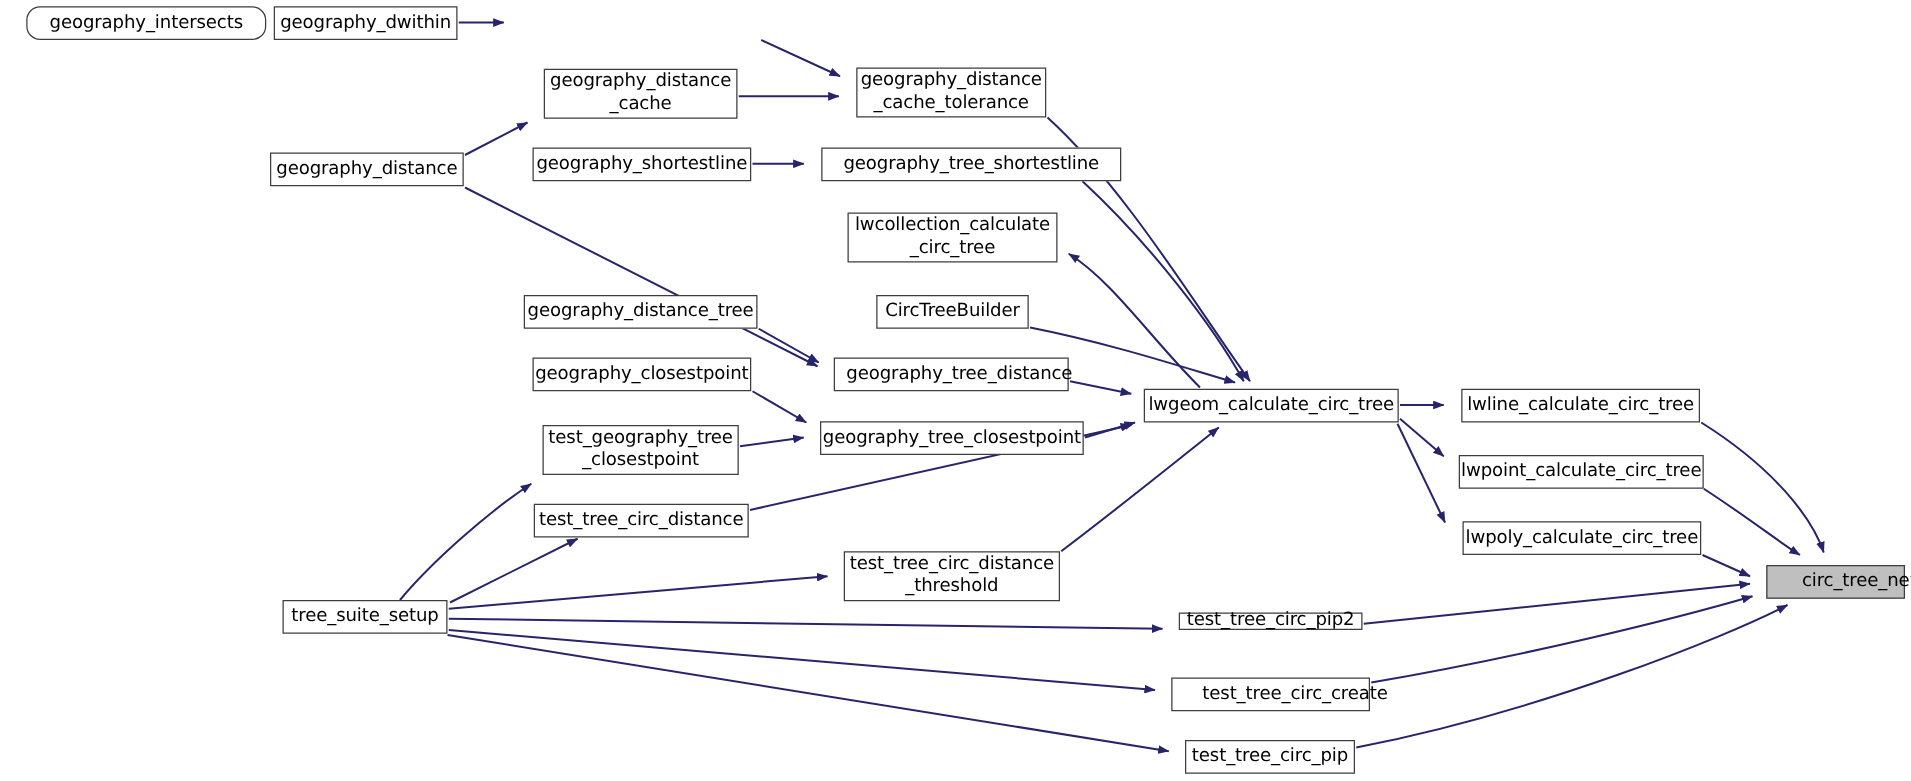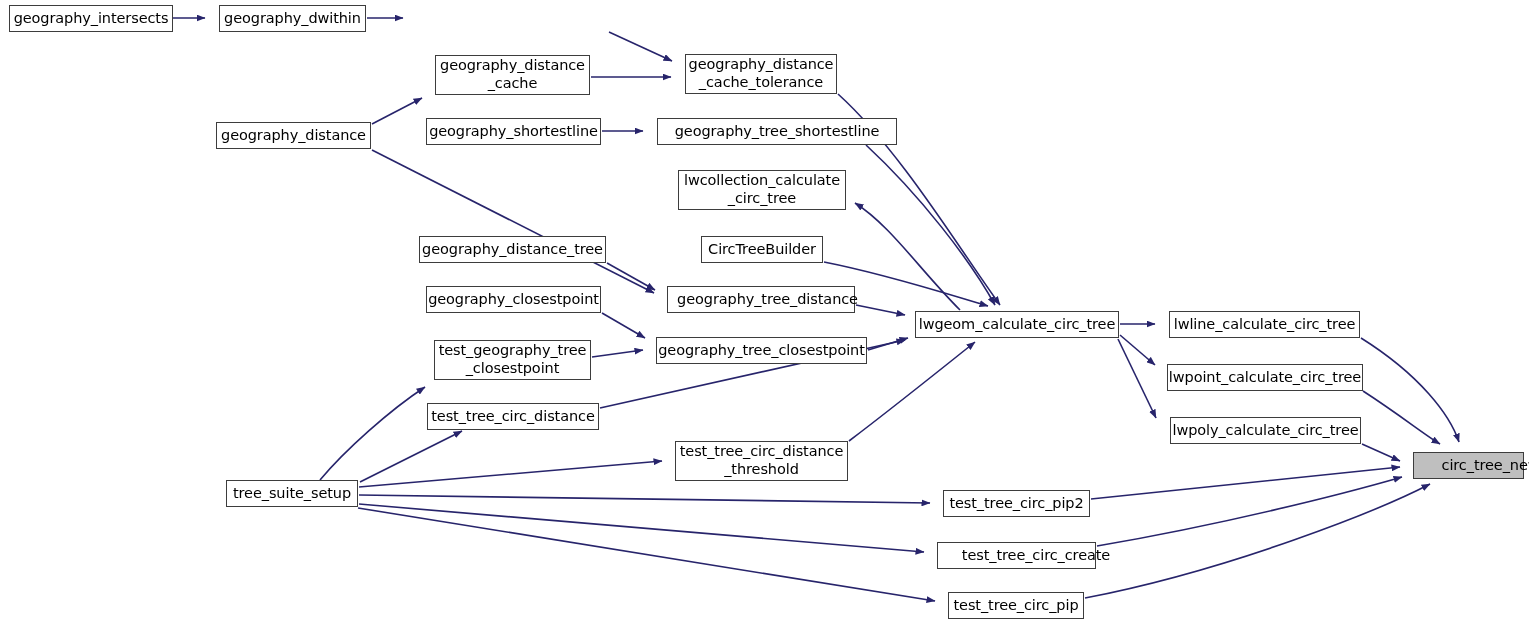--- a/index.html
+++ b/index.html
@@ -82,21 +82,21 @@
         <path d="M 360,482 L 462,431"></path>
         <path d="M 359,487 L 662,461"></path>
         <path d="M 359,495 L 930,503"></path>
         <path d="M 359,504 L 924,552"></path>
         <path d="M 358,508 L 935,601"></path>
         <path d="M 1091,499 L 1400,467"></path>
         <path d="M 1097,546 C 1220,525 1340,495 1402,477"></path>
         <path d="M 1085,598 C 1230,570 1380,510 1430,484"></path>
       </g>
   </svg>
-<div class="node" style="left: 9px; top: 5px; width: 164px; height: 27px;">geography_intersects</div>
+<div class="node" style="left: 21px; top: 5px; width: 192px; height: 27px; border-radius: 11px;">geography_intersects</div>
     <div class="node" style="left: 219px; top: 5px; width: 147px; height: 27px;">geography_dwithin</div>
     <div class="node" style="left: 435px; top: 55px; width: 155px; height: 40px;">geography_distance
 _cache</div>
     <div class="node" style="left: 685px; top: 54px; width: 152px; height: 40px;">geography_distance
 _cache_tolerance</div>
     <div class="node" style="left: 216px; top: 122px; width: 155px; height: 27px;">geography_distance</div>
     <div class="node" style="left: 426px; top: 118px; width: 175px; height: 27px;">geography_shortestline</div>
     <div class="node" style="left: 657px; top: 118px; width: 240px; height: 27px;">geography_tree_shortestline</div>
     <div class="node" style="left: 678px; top: 170px; width: 168px; height: 40px;">lwcollection_calculate
 _circ_tree</div>
@@ -108,17 +108,17 @@
 _closestpoint</div>
     <div class="node" style="left: 656px; top: 337px; width: 211px; height: 27px;">geography_tree_closestpoint</div>
     <div class="node" style="left: 915px; top: 311px; width: 204px; height: 27px;">lwgeom_calculate_circ_tree</div>
     <div class="node" style="left: 1169px; top: 311px; width: 191px; height: 27px;">lwline_calculate_circ_tree</div>
     <div class="node" style="left: 1167px; top: 364px; width: 196px; height: 27px;">lwpoint_calculate_circ_tree</div>
     <div class="node" style="left: 1170px; top: 417px; width: 191px; height: 27px;">lwpoly_calculate_circ_tree</div>
     <div class="node" style="left: 427px; top: 403px; width: 172px; height: 27px;">test_tree_circ_distance</div>
     <div class="node" style="left: 675px; top: 441px; width: 173px; height: 40px;">test_tree_circ_distance
 _threshold</div>
     <div class="node" style="left: 226px; top: 480px; width: 132px; height: 27px;">tree_suite_setup</div>
-    <div class="node" style="left: 943px; top: 490px; width: 147px; height: 27px;">test_tree_circ_pip2</div>
+    <div class="node" style="left: 943px; top: 490px; width: 147px; height: 14px;">test_tree_circ_pip2</div>
     <div class="node" style="left: 937px; top: 542px; width: 159px; height: 27px; padding-left: 39px;">test_tree_circ_create</div>
     <div class="node" style="left: 948px; top: 592px; width: 136px; height: 27px;">test_tree_circ_pip</div>
     <div class="node highlight" style="left: 1413px; top: 452px; width: 111px; height: 27px;">circ_tree_new</div>
   </div>
 
 </body></html>

